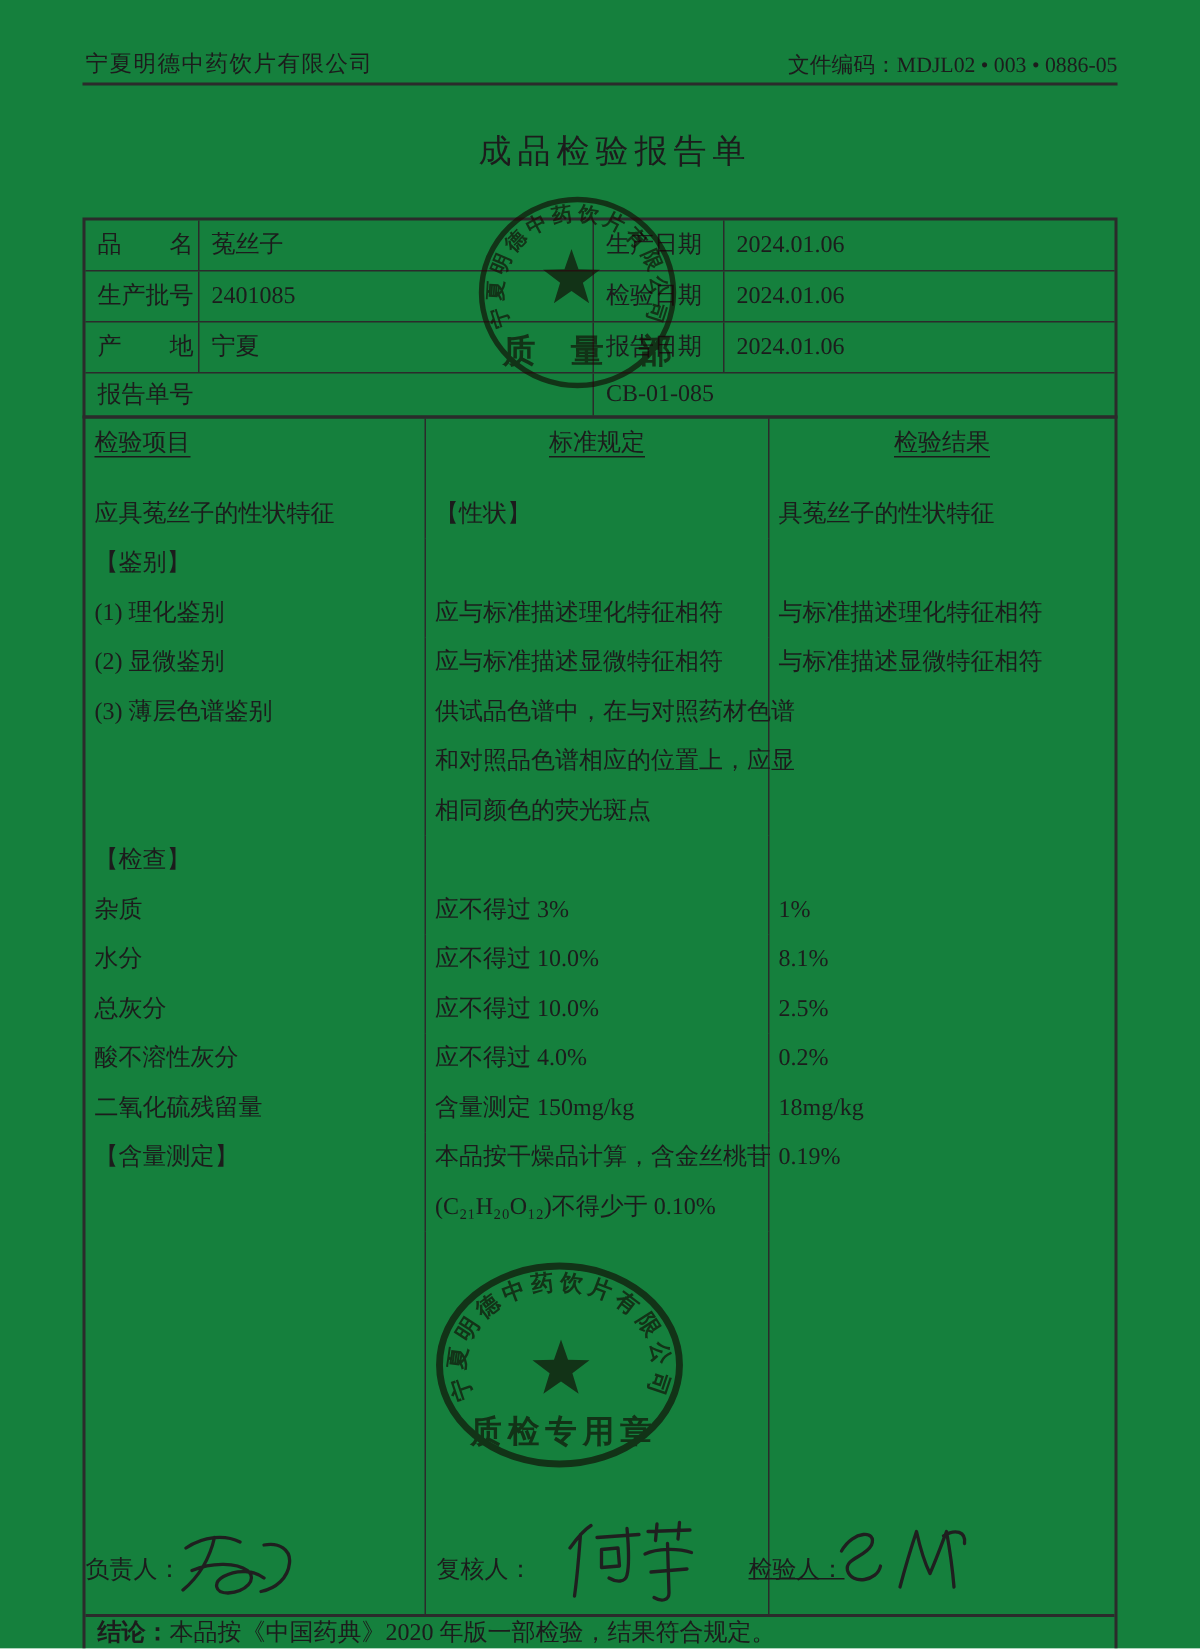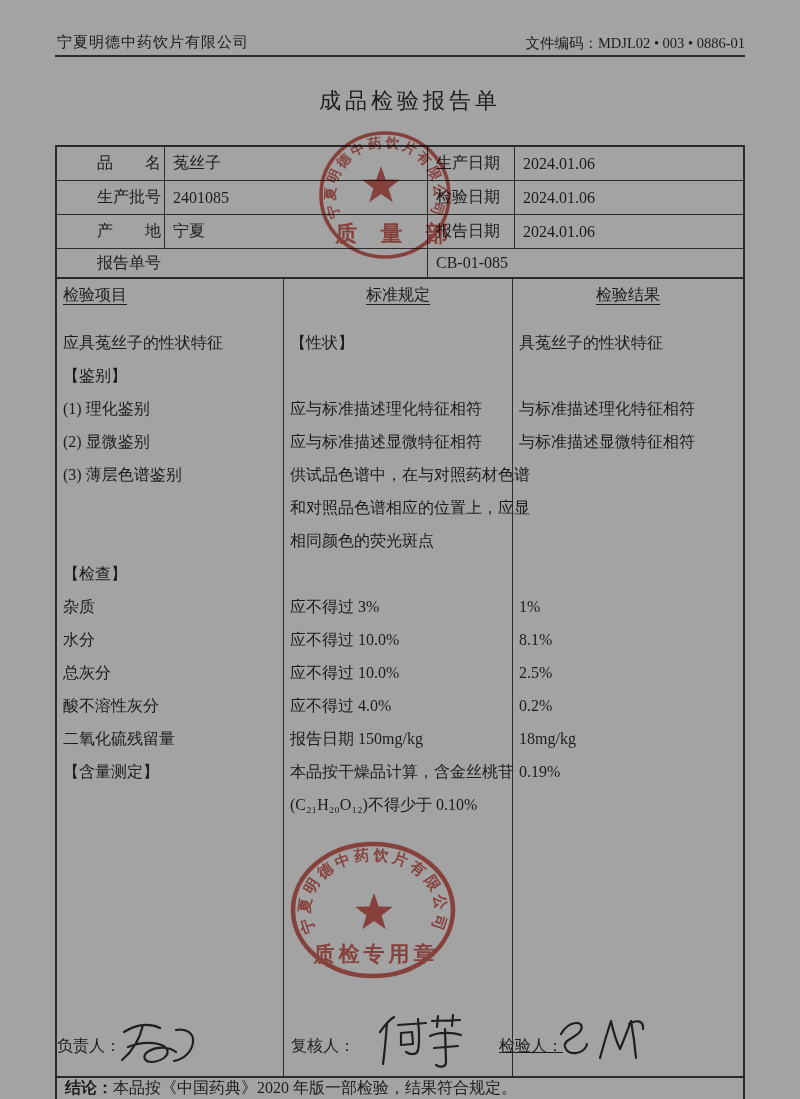--- a/index.html
+++ b/index.html
@@ -8,21 +8,21 @@
     font-family:"Liberation Serif","DejaVu Serif",serif;color:var(--ink,#1c1c1c);
   }
   .abs{position:absolute;}
   
   .company{left:57px;top:33px;font-size:15px;letter-spacing:1px;}
   .filecode{right:55px;top:34px;font-size:14.5px;}
   .header-rule{left:55px;top:55px;width:690px;height:2px;background:var(--border,#2b2b2b);}
   .doc-title{left:10px;top:86px;width:100%;text-align:center;font-size:22px;font-weight:normal;letter-spacing:4px;}
   
   .info-table{left:55px;top:145px;width:690px;border:2px solid var(--border,#2b2b2b);box-sizing:border-box;}
-  .irow{display:grid;grid-template-columns:76px 263px 87px 1fr;height:33px;border-bottom:1px solid var(--border,#2b2b2b);padding-left:32px;}
+  .irow{display:grid;grid-template-columns:76px 263px 87px 1fr;height:33px;border-bottom:1px solid var(--border,#2b2b2b);}
   .irow.last{grid-template-columns:339px 1fr;height:28px;border-bottom:none;}
   .icell{display:flex;align-items:center;padding:0 8px;font-size:16px;border-right:1px solid var(--border,#2b2b2b);box-sizing:border-box;white-space:nowrap;overflow:hidden;}
   .icell.no-r{border-right:none;}
   
   .main-table{left:55px;top:277px;width:690px;height:834px;border:2px solid var(--border,#2b2b2b);box-sizing:border-box;display:flex;flex-direction:column;}
   .mrow{display:grid;grid-template-columns:227px 229px 1fr;}
   .mcell{border-right:1px solid var(--border,#2b2b2b);padding:0 6px;box-sizing:border-box;overflow:visible;}
   .mcell.no-r{border-right:none;}
   .header-row{height:33px;}
   .header-row .mcell{display:flex;align-items:center;font-size:16px;}
@@ -38,24 +38,24 @@
   .stamp ellipse{fill:none;stroke:var(--stamp-red,#c8443b);}
   .stamp polygon{fill:var(--stamp-red,#c8443b);}
   .stamp text{fill:var(--stamp-red,#c8443b);font-weight:bold;font-family:"Liberation Serif","DejaVu Serif",serif;}
   
   .sig path{fill:none;stroke:#1f1f1f;stroke-width:2.2;stroke-linecap:round;stroke-linejoin:round;}
   .signer-label{font-size:16px;white-space:nowrap;}
 </style>
 </head>
 <body>
 
-<div class="page" style="--ink: #1c1c1c; --border: #2b2b2b; --stamp-red: #c8443b; background: #a3a3a3;">
+<div class="page" style="--ink: #1c1c1c; --border: #2b2b2b; --stamp-red: #c8443b; background: #15803d;">
 
   <div class="abs company">宁夏明德中药饮片有限公司</div>
-  <div class="abs filecode">文件编码：MDJL02 • 003 • 0886-01</div>
+  <div class="abs filecode">文件编码：MDJL02 • 003 • 0886-05</div>
   <div class="abs header-rule"></div>
 
   <div class="abs doc-title">成品检验报告单</div>
 
   <div class="abs info-table">
     <div class="irow">
       <div class="icell">品　　名</div>
       <div class="icell">菟丝子</div>
       <div class="icell">生产日期</div>
       <div class="icell no-r">2024.01.06</div>
@@ -203,21 +203,21 @@
           </div>
           <div class="mcell no-r">
             <div class="line">0.2%</div>
           </div>
         </div>
         <div class="mrow">
           <div class="mcell">
             <div class="line">二氧化硫残留量</div>
           </div>
           <div class="mcell">
-            <div class="line">报告日期 150mg/kg</div>
+            <div class="line">含量测定 150mg/kg</div>
           </div>
           <div class="mcell no-r">
             <div class="line">18mg/kg</div>
           </div>
         </div>
         <div class="mrow">
           <div class="mcell">
             <div class="line">【含量测定】</div>
           </div>
           <div class="mcell">

